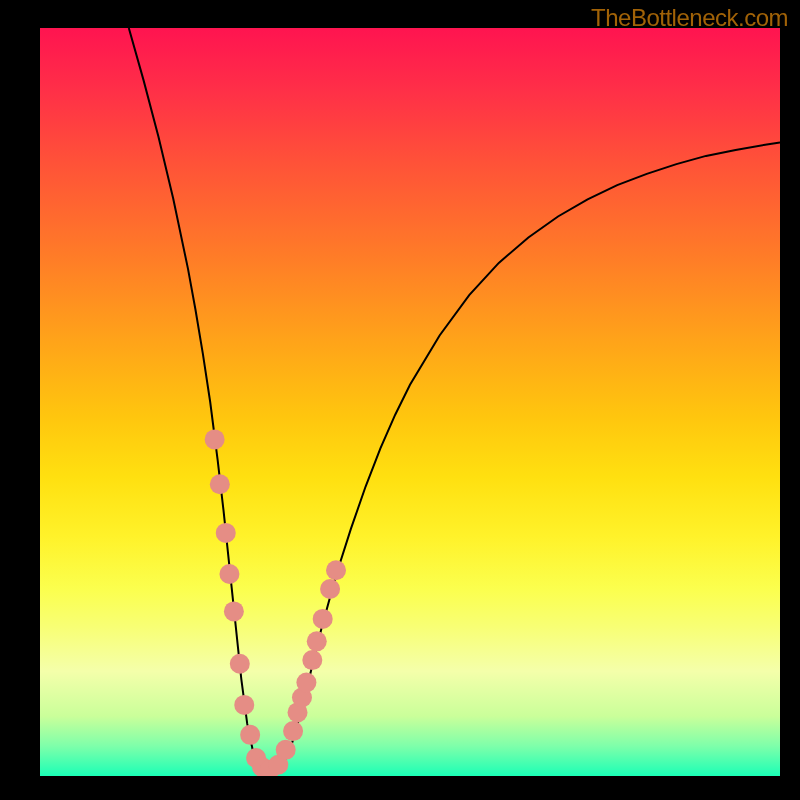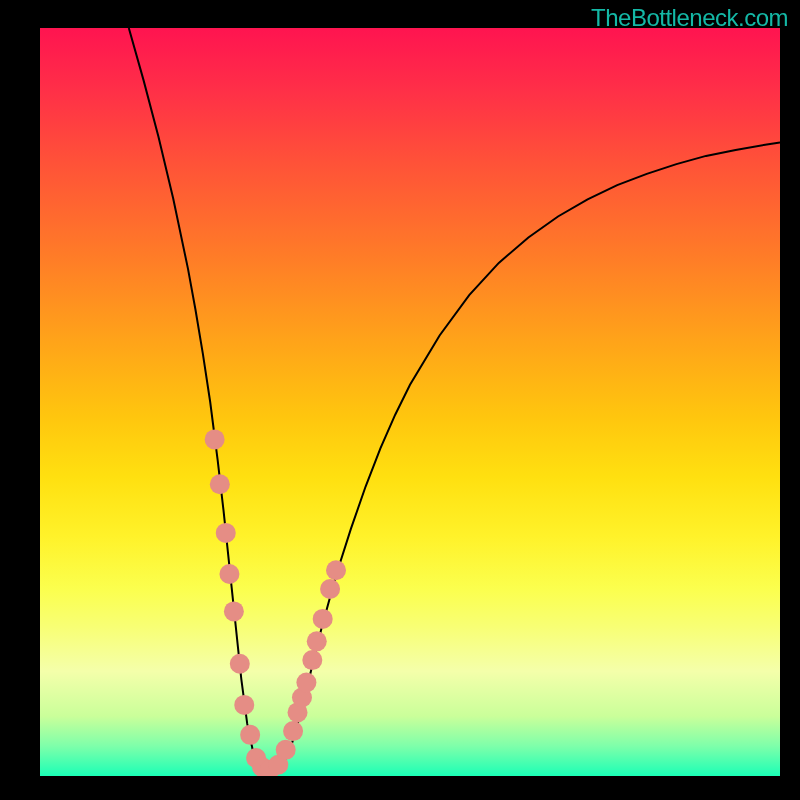--- a/index.html
+++ b/index.html
@@ -38,21 +38,21 @@
       #f4ffaa 86%,
       #caff9a 92%,
       #7effaa 96%,
       #1bffb6 100%
     );
   }
   .watermark {
     position: absolute;
     top: 4px;
     right: 12px;
-    color: #14b8a6;
+    color: #a16207;
     font-size: 24px;
     letter-spacing: -0.5px;
     user-select: none;
   }
   svg.overlay {
     position: absolute;
     left: 0; top: 0;
     width: 740px; height: 748px;
   }
   .curve {

